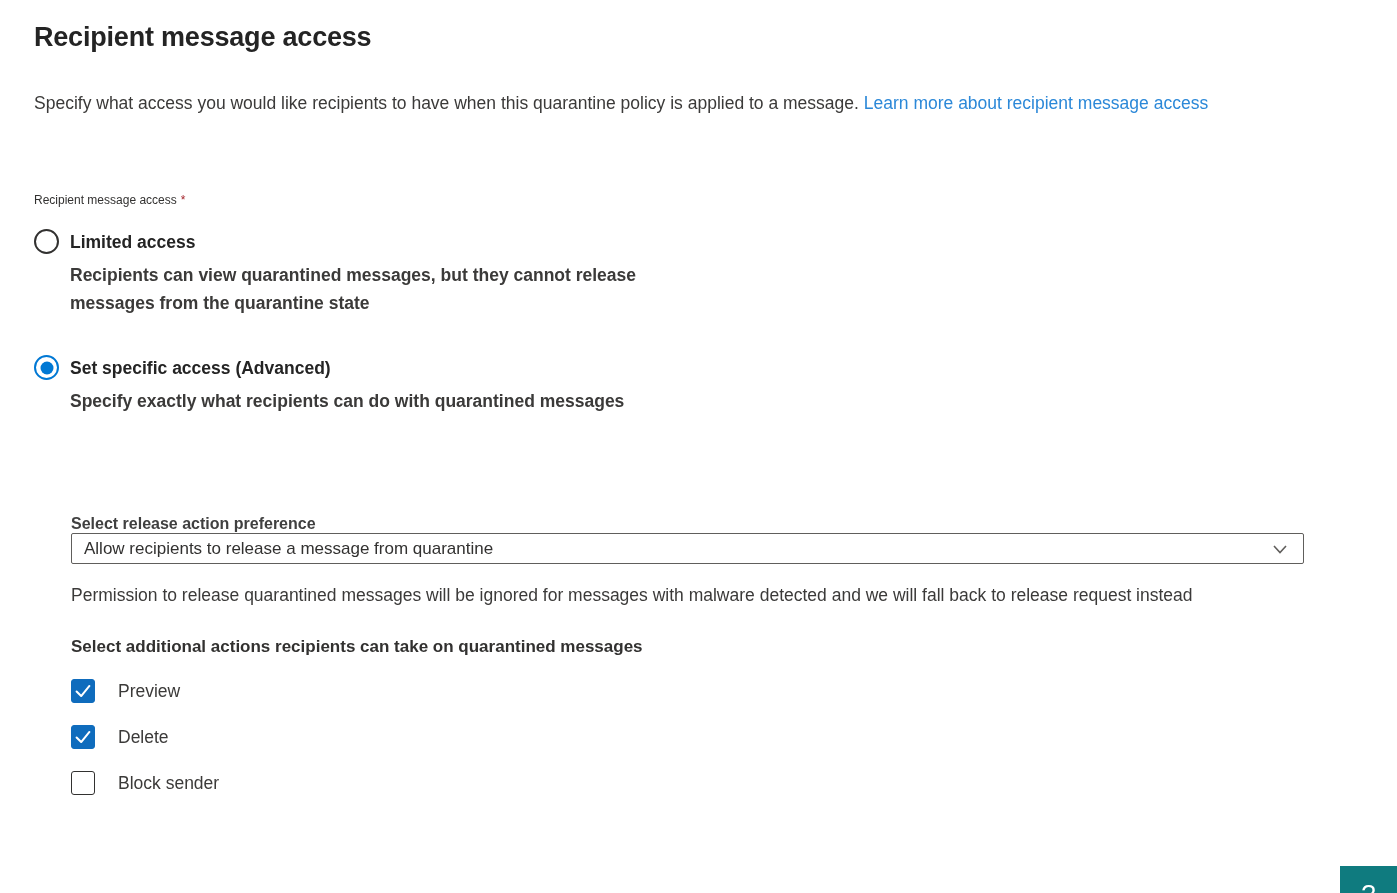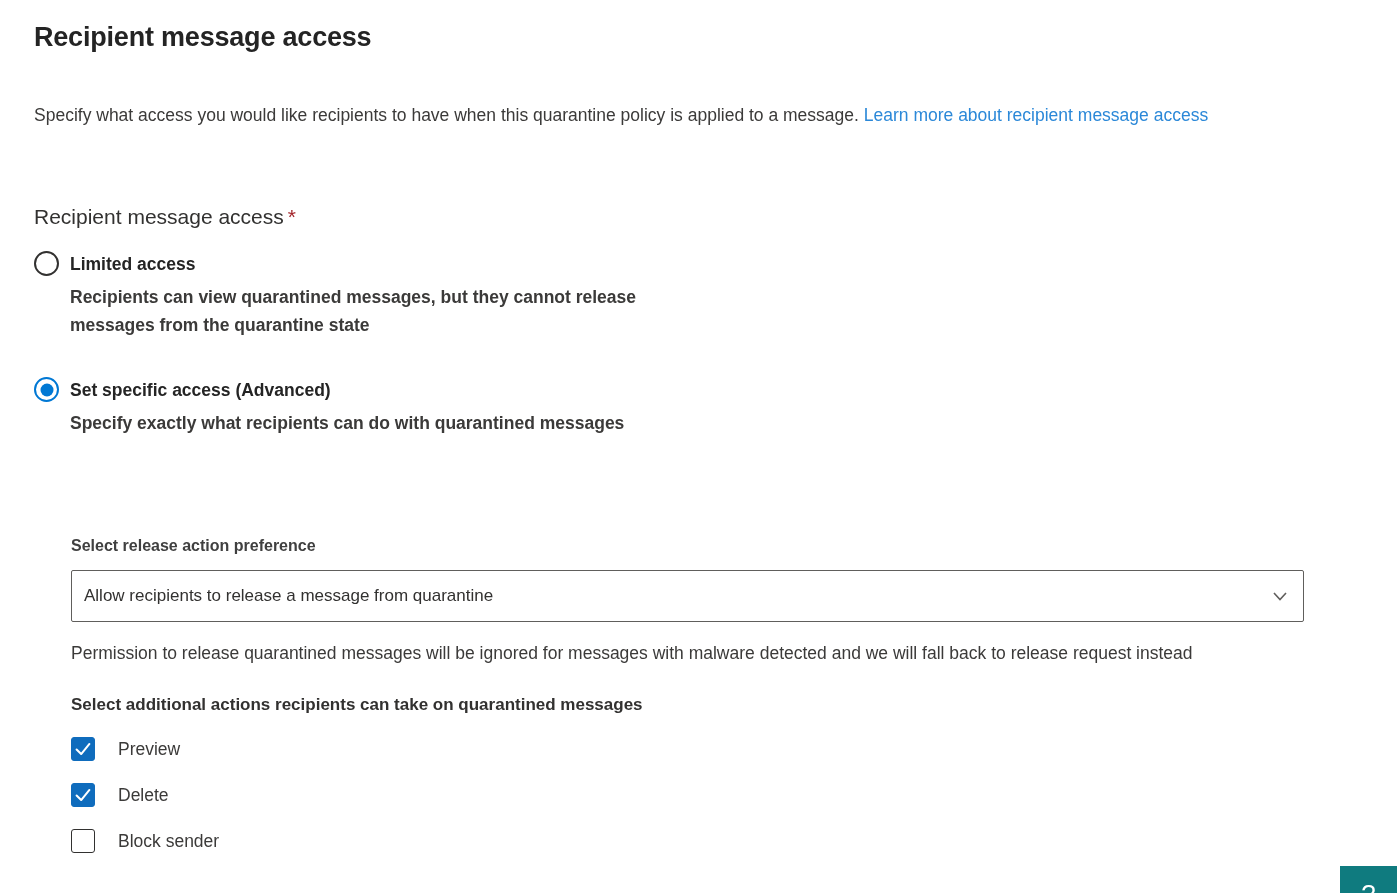--- a/index.html
+++ b/index.html
@@ -16,34 +16,34 @@
     padding: 22px 60px 0 34px;
   }
   h1.page-title {
     margin: 0;
     font-size: 27px;
     font-weight: 700;
     color: #242424;
     letter-spacing: -0.2px;
   }
   p.page-desc {
-    margin: 48px 0 0 0;
+    margin: 36px 0 0 0;
     font-size: 17.5px;
     line-height: 28px;
     max-width: 1272px;
     color: #3b3a39;
   }
   a.link {
     color: #2b88d8;
     text-decoration: none;
     cursor: pointer;
   }
   .field-label {
     margin-top: 76px;
-    font-size: 21px;
+    font-size: 12px;
     color: #323130;
   }
   .required {
     color: #a4262c;
     margin-left: 4px;
   }
   
   .radio-option {
     display: flex;
     align-items: flex-start;
@@ -91,23 +91,22 @@
   .subsection {
     margin: 100px 0 0 37px;
   }
   .sub-label {
     font-size: 16px;
     font-weight: 600;
     color: #404040;
     margin-top: 44px;
   }
   .dropdown {
-    margin-top: 15px;
     width: 1233px;
-    height: 52px;
+    height: 31px;
     border: 1px solid #605e5c;
     border-radius: 2px;
     background: #ffffff;
     display: flex;
     align-items: center;
     justify-content: space-between;
     padding: 0 14px 0 12px;
     cursor: pointer;
   }
   .dropdown-value {

